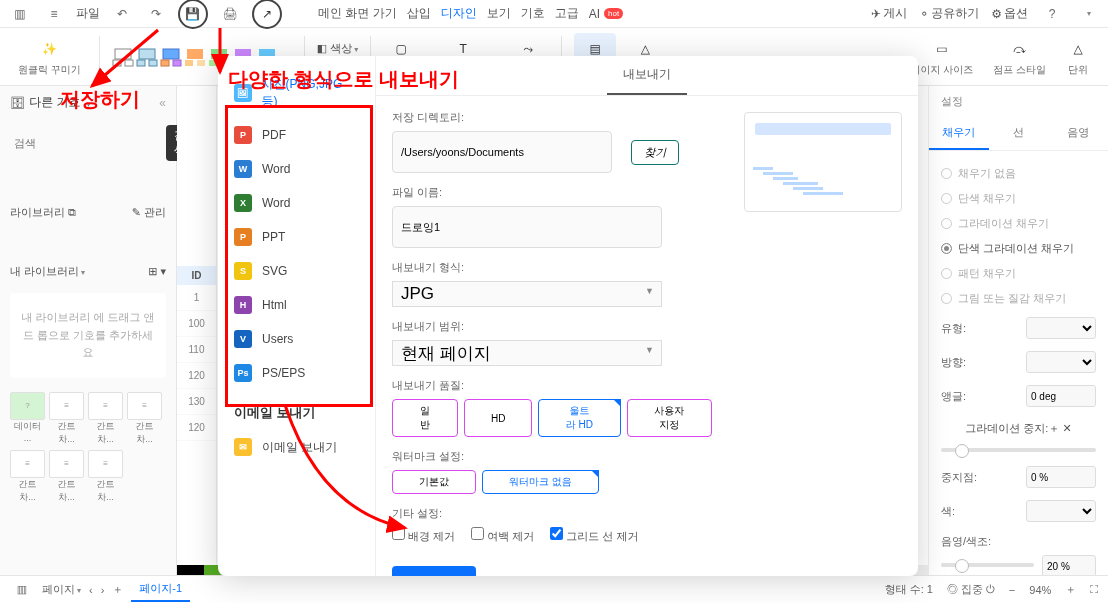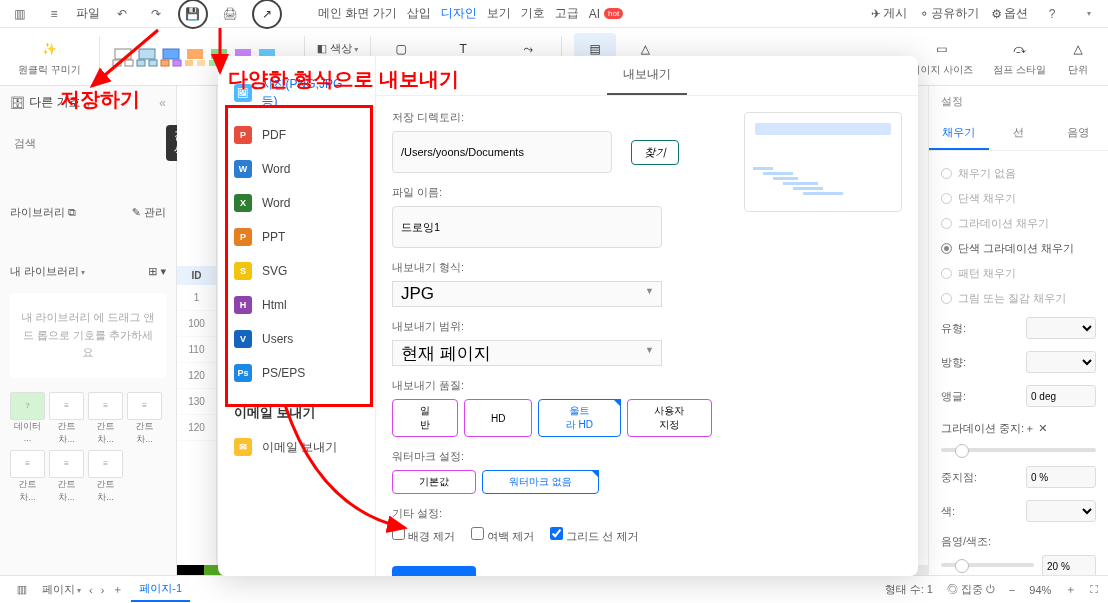--- a/index.html
+++ b/index.html
@@ -84,21 +84,21 @@
     .rp-header { padding: 8px 12px; font-size: 11px; color: #888; }
     .rp-tabs { display: flex; border-bottom: 1px solid #eee; }
     .rp-tab { flex: 1; text-align: center; padding: 8px 0; font-size: 11px; cursor: pointer; color: #777; }
     .rp-tab.active { color: #0970fd; border-bottom: 2px solid #0970fd; }
     .rp-body { padding: 10px 12px; }
     .radio-row { display: flex; align-items: center; gap: 6px; padding: 5px 0; font-size: 11px; color: #aaa; text-align: right; }
     .radio-dot { width: 11px; height: 11px; border: 1.5px solid #ccc; border-radius: 50%; }
     .radio-dot.on { border-color: #888; box-shadow: inset 0 0 0 2px #fff, inset 0 0 0 6px #888; }
     .prop-row { display: flex; justify-content: space-between; align-items: center; padding: 6px 0; font-size: 11px; color: #666; }
     .prop-select { width: 70px; height: 22px; border: 1px solid #ddd; border-radius: 3px; font-size: 10px; padding: 0 4px; background: #f8f8f8; }
-    .prop-section-title { font-size: 11px; color: #555; padding: 8px 0 4px; display: flex; justify-content: flex-start; }
+    .prop-section-title { font-size: 11px; color: #555; padding: 8px 0 4px; display: flex; justify-content: center; }
     .slider-bar { height: 4px; background: #e0e0e0; border-radius: 2px; position: relative; margin: 8px 0; }
     .slider-bar::after { content: ""; position: absolute; left: 14px; top: -4px; width: 12px; height: 12px; background: #fff; border: 1px solid #bbb; border-radius: 50%; }
     
     
     .annotation { position: absolute; color: #ff0000; font-weight: 700; font-size: 20px; z-index: 200; pointer-events: none; }
     .red-box { position: absolute; border: 3px solid #ff0000; z-index: 150; pointer-events: none; }
     .red-arrow { position: absolute; z-index: 160; pointer-events: none; }
     
     
     .status-bar { position: absolute; bottom: 0; left: 0; right: 0; height: 28px; border-top: 1px solid #e5e5e5; display: flex; align-items: center; padding: 0 10px; gap: 12px; font-size: 11px; color: #666; background: #fff; }

